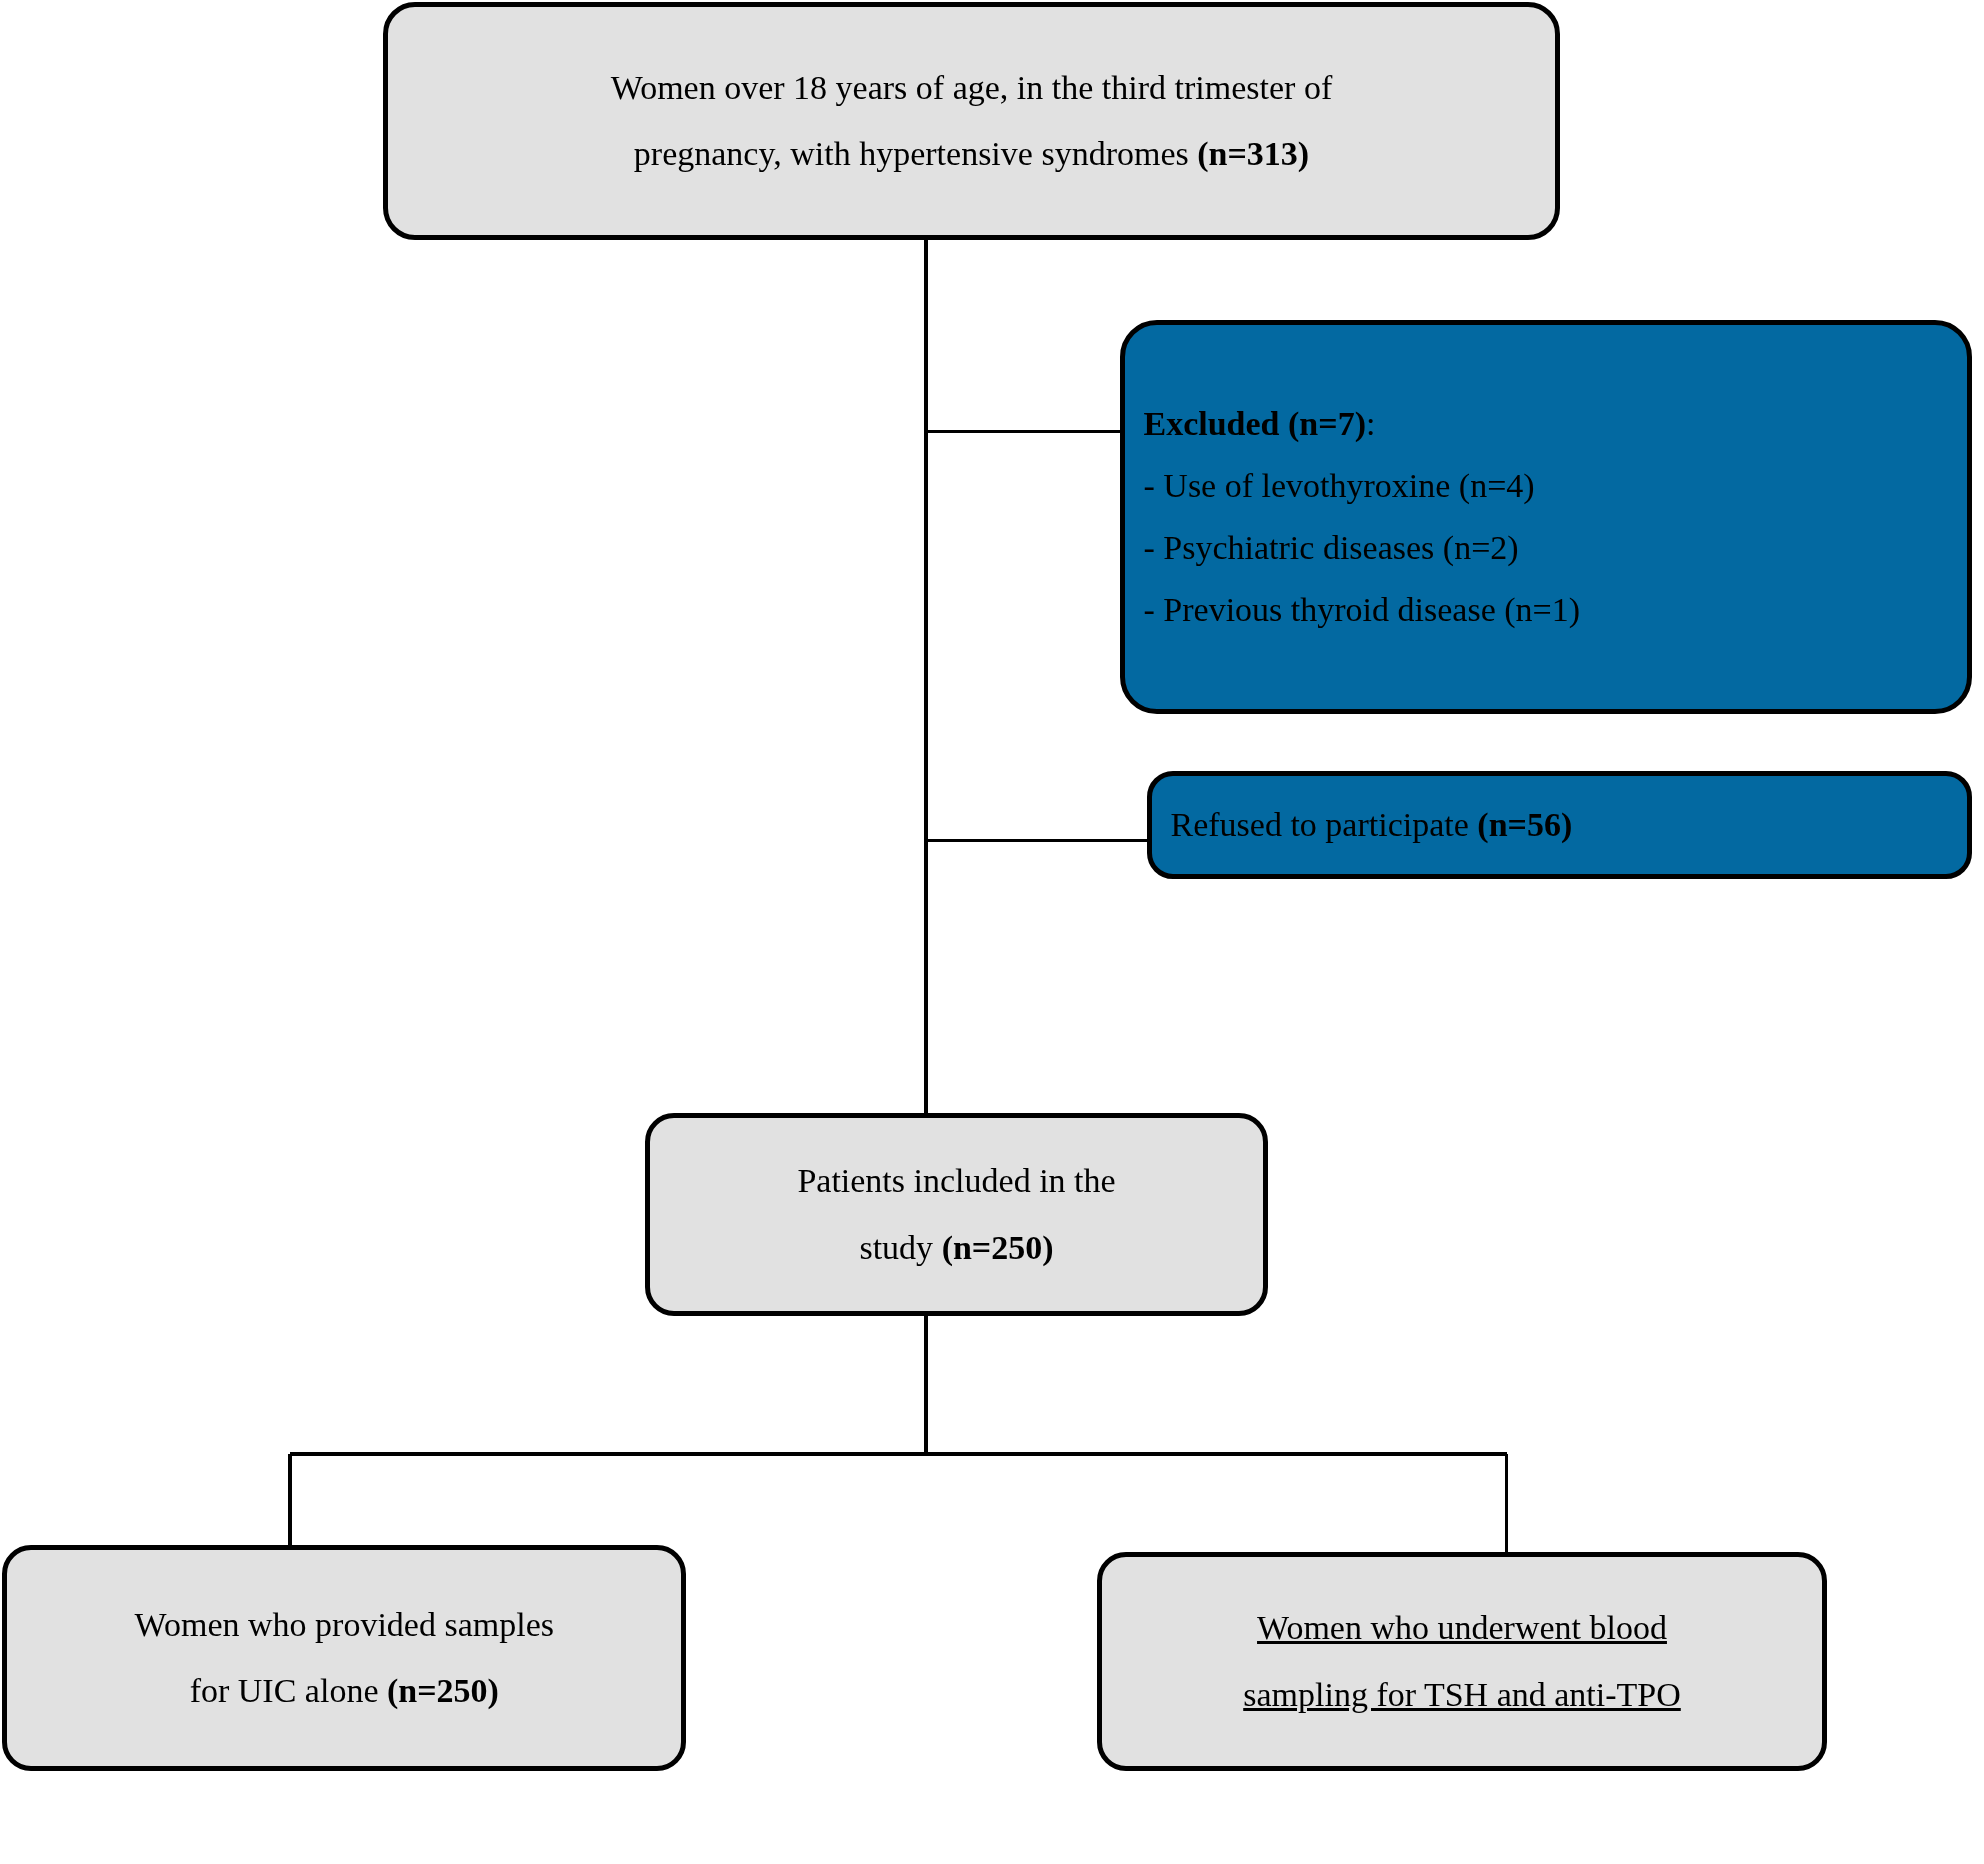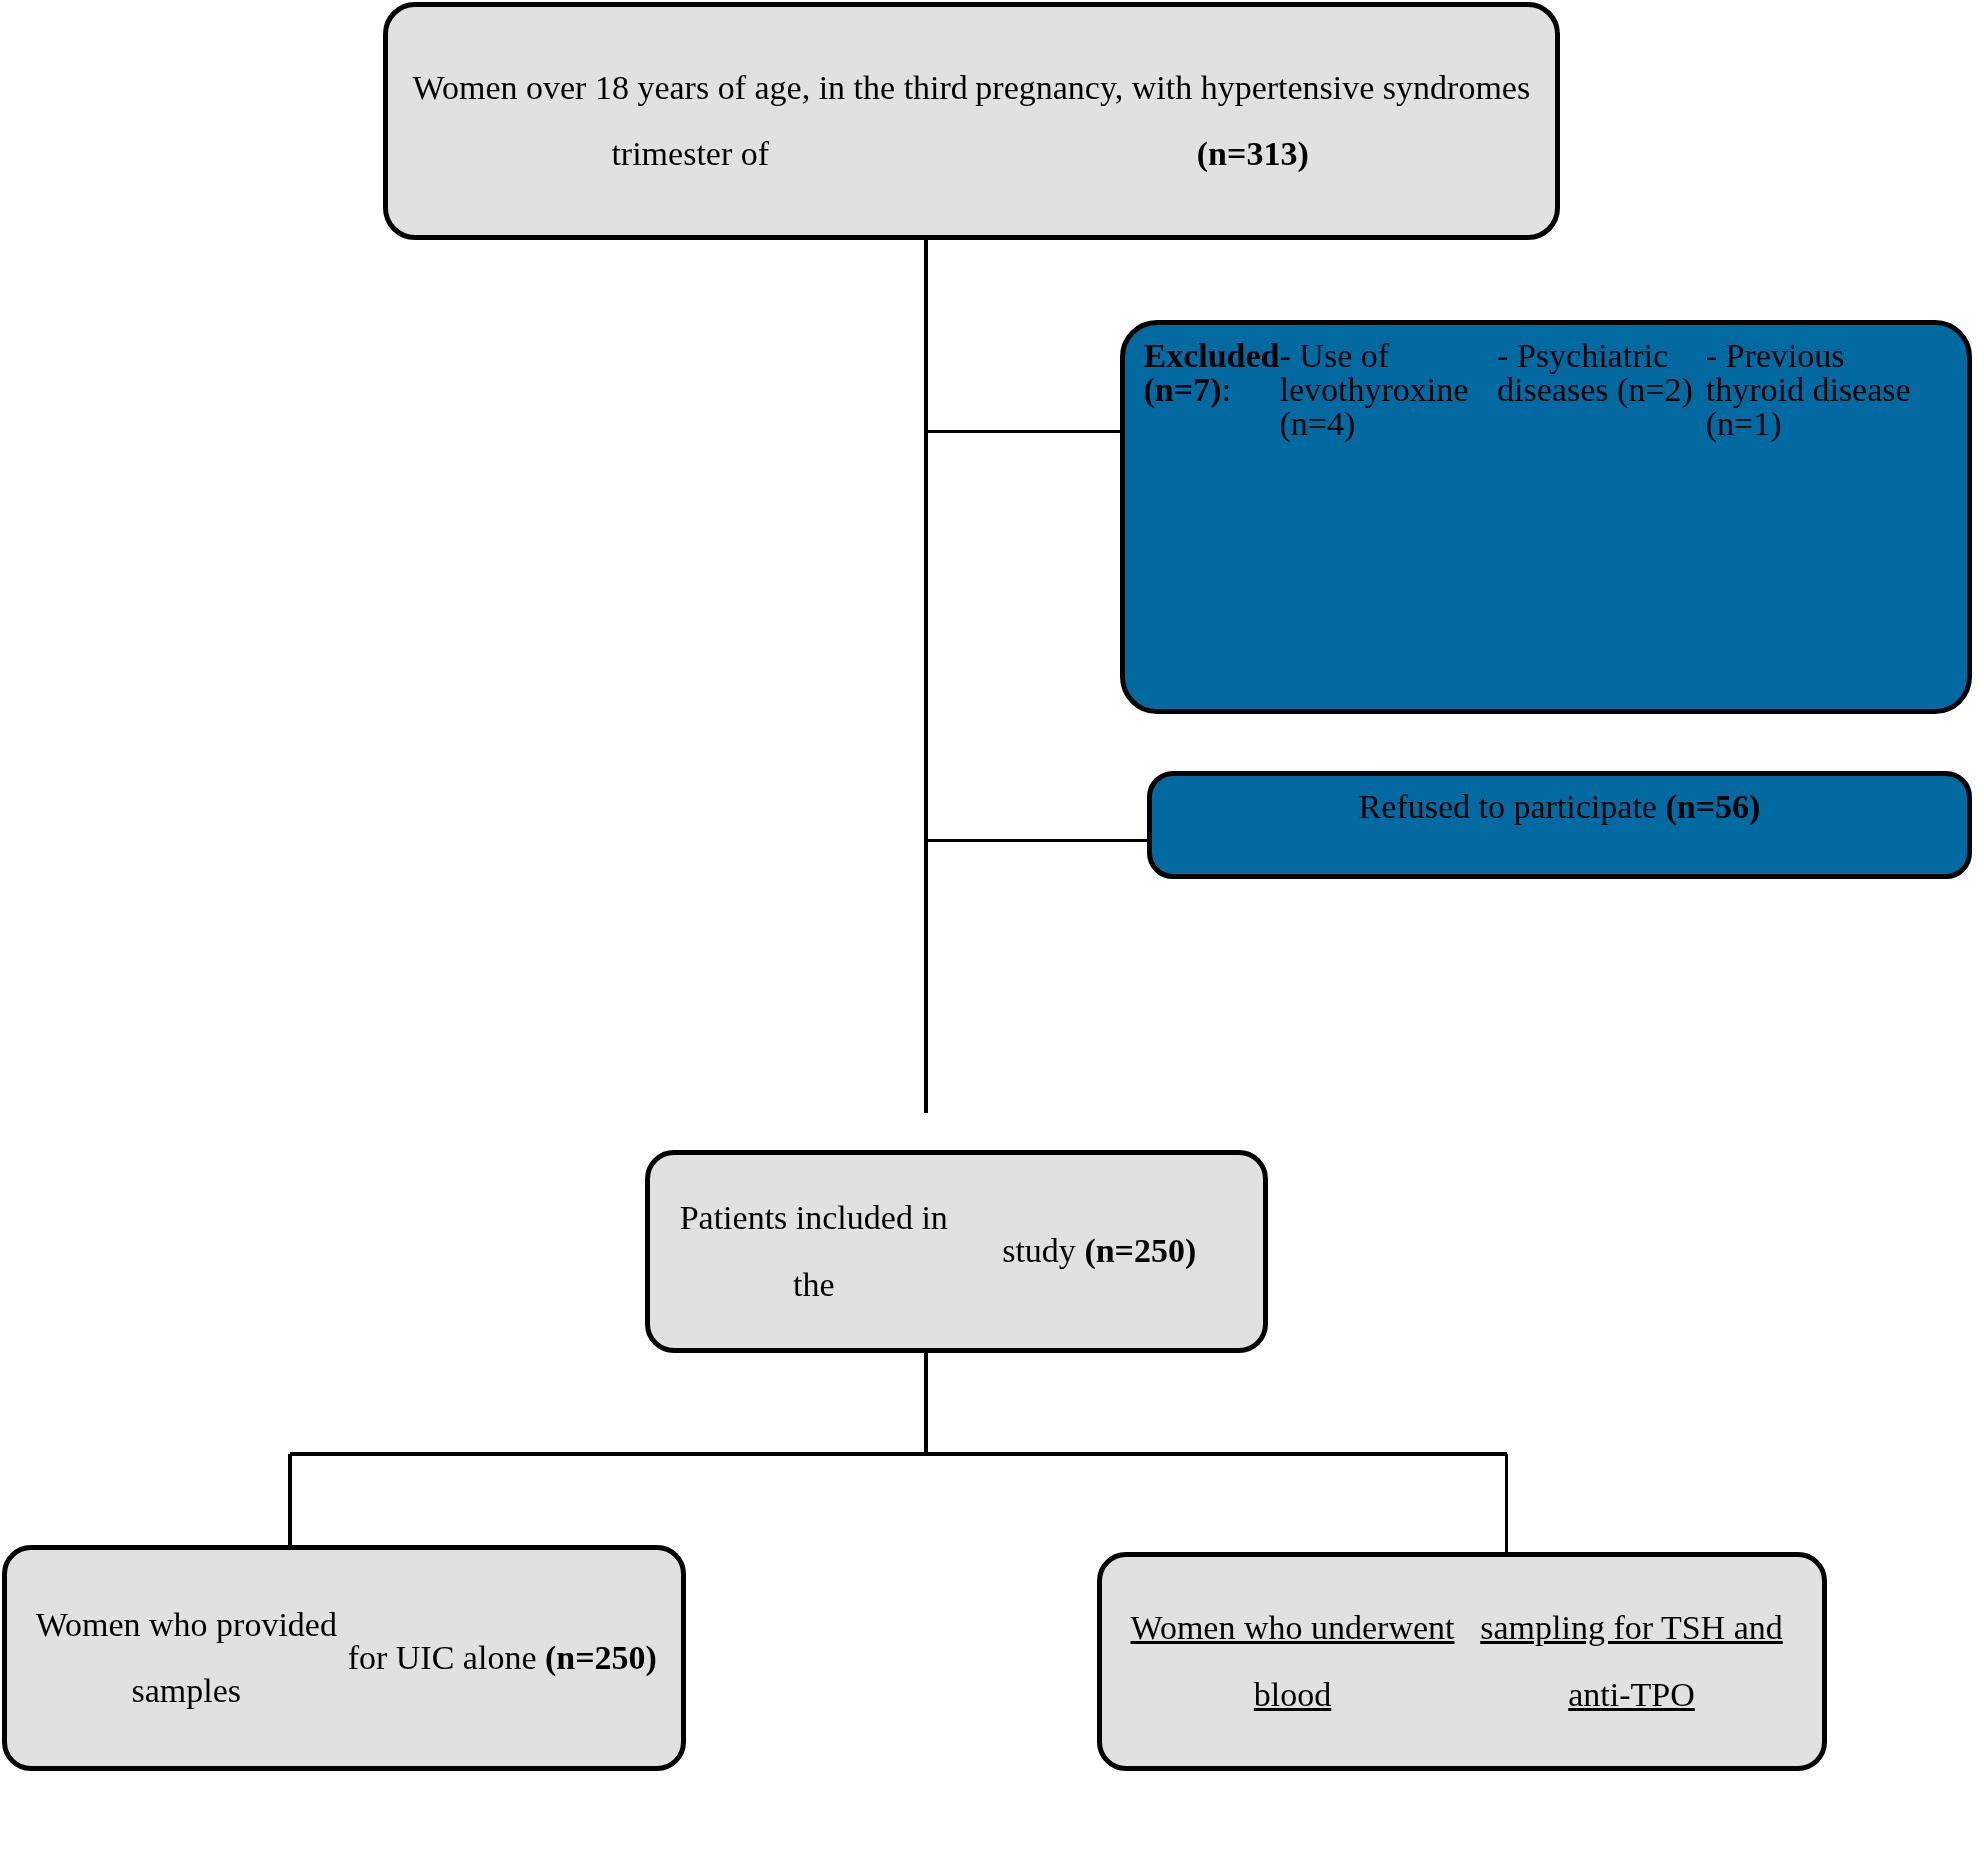--- a/index.html
+++ b/index.html
@@ -23,21 +23,21 @@
     width: 1985px;
     height: 1865px;
     pointer-events: none;
   }
   .node {
     position: absolute;
     box-sizing: border-box;
     border: 5.1px solid #000000;
     border-radius: 32px;
     display: flex;
-    flex-direction: row;
+    flex-direction: column;
     align-items: center;
     justify-content: center;
     text-align: center;
     color: #000000;
     font-size: 34px;
     line-height: 1.95;
     padding: 0 21px;
   }
   .node.shaded {
     background: #e1e1e1;
@@ -59,21 +59,21 @@
   .node.left-align .line {
     width: auto;
     margin: 14px 0;
   }
   b { font-weight: bold; }
 
   
   #node-source      { left: 383px;  top: 1.8px;    width: 1177px; height: 238px; }
   #node-excluded    { left: 1120px; top: 320px;  width: 852px; height: 394px; border-radius: 37px; }
   #node-refused     { left: 1147px; top: 771px; width: 825px; height: 108px; border-radius: 26px; }
-  #node-included    { left: 645px; top: 1113px; width: 623px; height: 203px; border-radius: 29px; margin-top: 37px; }
+  #node-included    { left: 645px; top: 1113px; width: 623px; height: 203px; border-radius: 29px; }
   #node-uic         { left: 2.3px;    top: 1545px; width: 684px; height: 226px; border-radius: 29px; }
   #node-blood       { left: 1097px; top: 1552px; width: 730px; height: 219px; border-radius: 29px; text-decoration: underline; }
 </style>
 </head>
 <body>
 
 <div id="flow-root">
 
   <svg id="connector-layer" viewBox="0 0 4298 4038" width="1985" height="1865" xmlns="http://www.w3.org/2000/svg">
     <g stroke="#000000" stroke-width="7" fill="none" shape-rendering="crispEdges">

